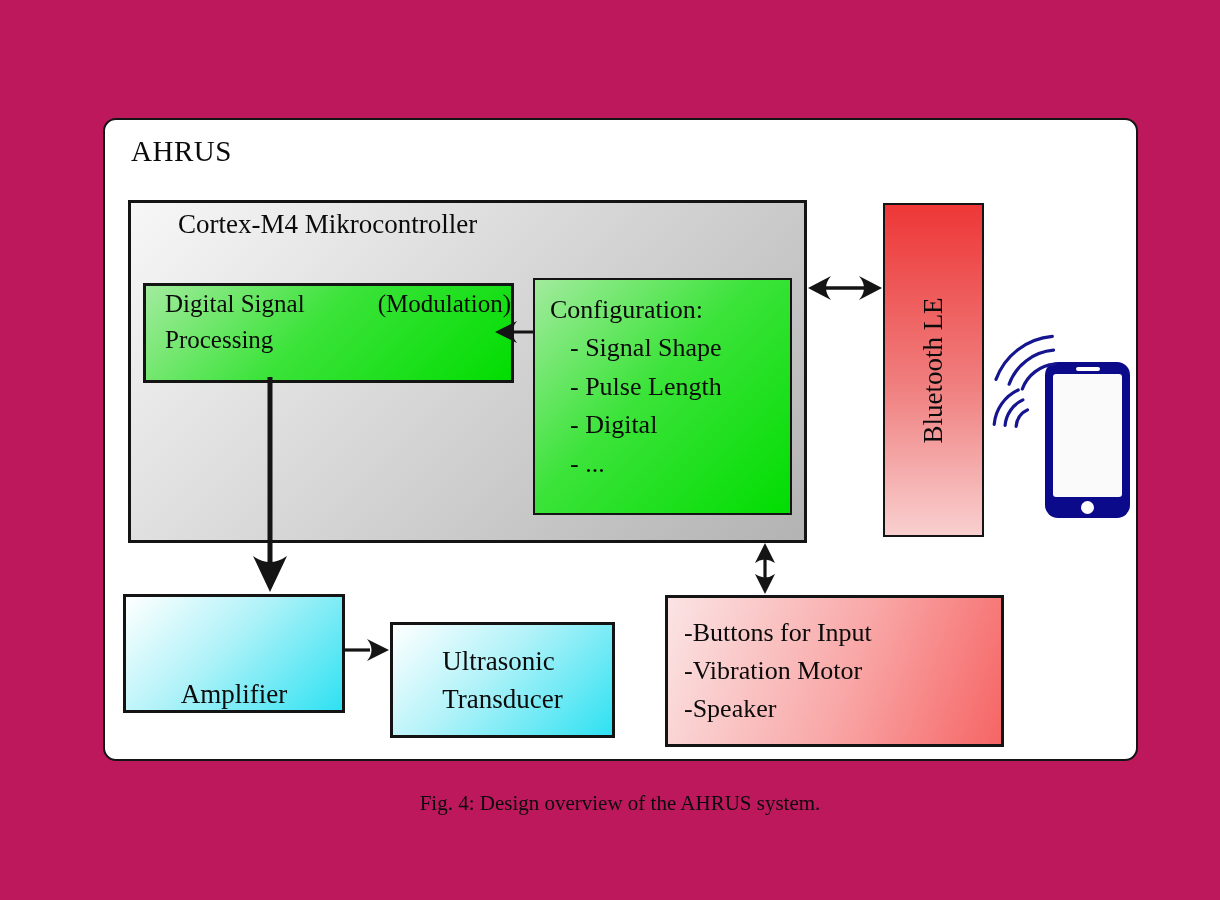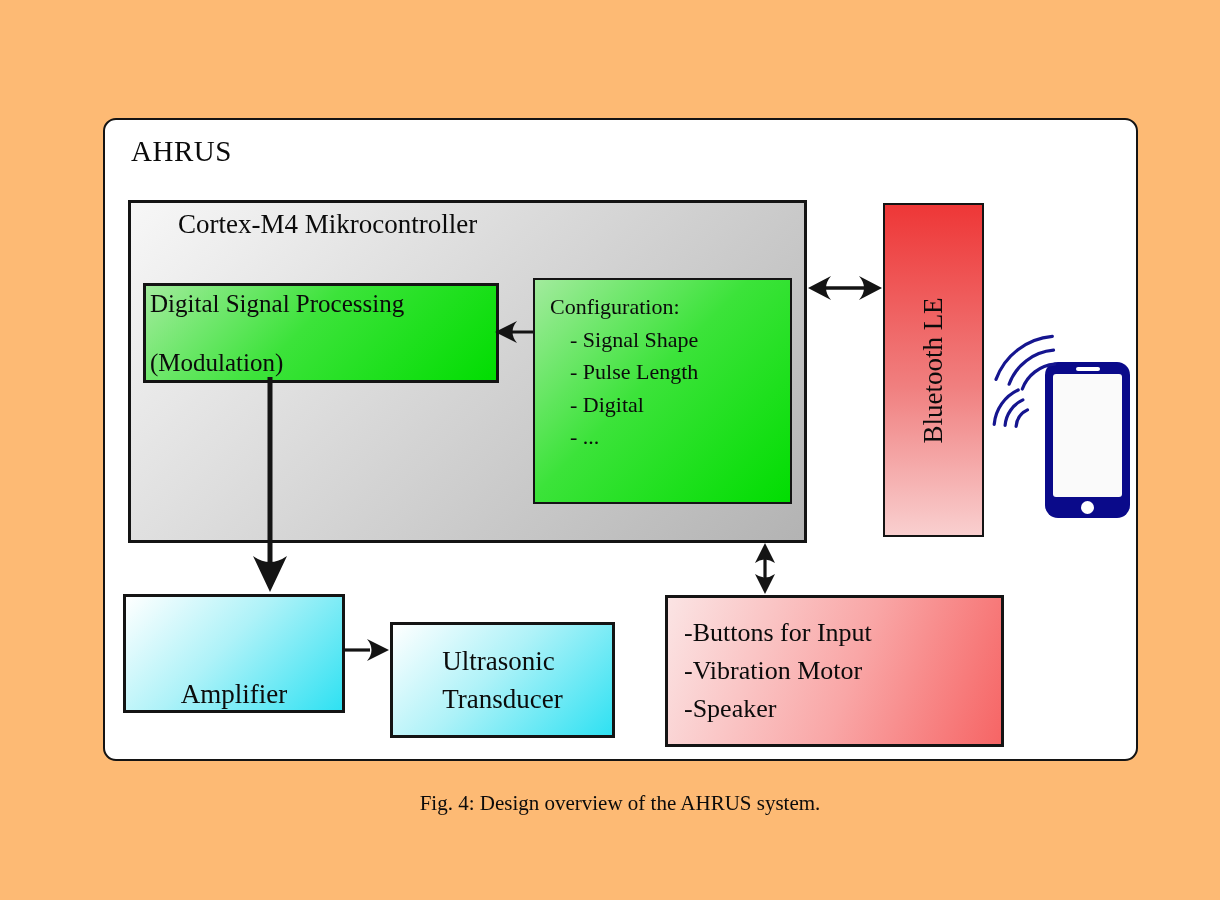--- a/index.html
+++ b/index.html
@@ -1,20 +1,20 @@
 <!DOCTYPE html>
 <html><head>
 <meta charset="utf-8">
 <style>
   html, body { margin: 0; padding: 0; background: #ffffff; }
   .canvas {
     position: relative;
     width: 1220px;
     height: 900px;
-    background: #fdba74;
+    background: #be185d;
     font-family: "Liberation Serif", "DejaVu Serif", serif;
     color: #0b0b0b;
     overflow: hidden;
   }
   .abs { position: absolute; }
 
   
   .outer-box {
     left: 103px; top: 118px;
     width: 1031px; height: 639px;
@@ -40,30 +40,30 @@
     font-size: 27px;
   }
 
   .green-grad { background: linear-gradient(135deg, #a2eb9d 0%, #3ce33a 45%, #01dd01 100%); }
   .cyan-grad  { background: linear-gradient(135deg, #ffffff 0%, #aef2f8 45%, #2fe1f2 100%); }
 
   .dsp-box {
     left: 143px; top: 283px;
     width: 346px; height: 94px;
     border: 3px solid #141414;
-    display: flex; flex-direction: column; justify-content: space-between;
-    padding-left: 4px;
+    display: flex; flex-direction: row; justify-content: space-between;
+    padding-left: 19px;
     font-size: 25px; line-height: 1.42;
   }
   .config-box {
     left: 533px; top: 278px;
     width: 240px; height: 210px;
     border: 2.5px solid #141414;
-    padding: 11px 0 1px 15px;
-    font-size: 22px; line-height: 1.48;
+    padding: 11px 0 12px 15px;
+    font-size: 26px; line-height: 1.48;
   }
   .config-item { margin-left: 20px; }
 
   .bt-box {
     left: 883px; top: 203px;
     width: 97px; height: 330px;
     border: 2.5px solid #141414;
     background: linear-gradient(180deg, #ee3737 0%, #f07f7f 55%, #f9cfcf 100%);
     display: flex; align-items: center; justify-content: center;
   }

